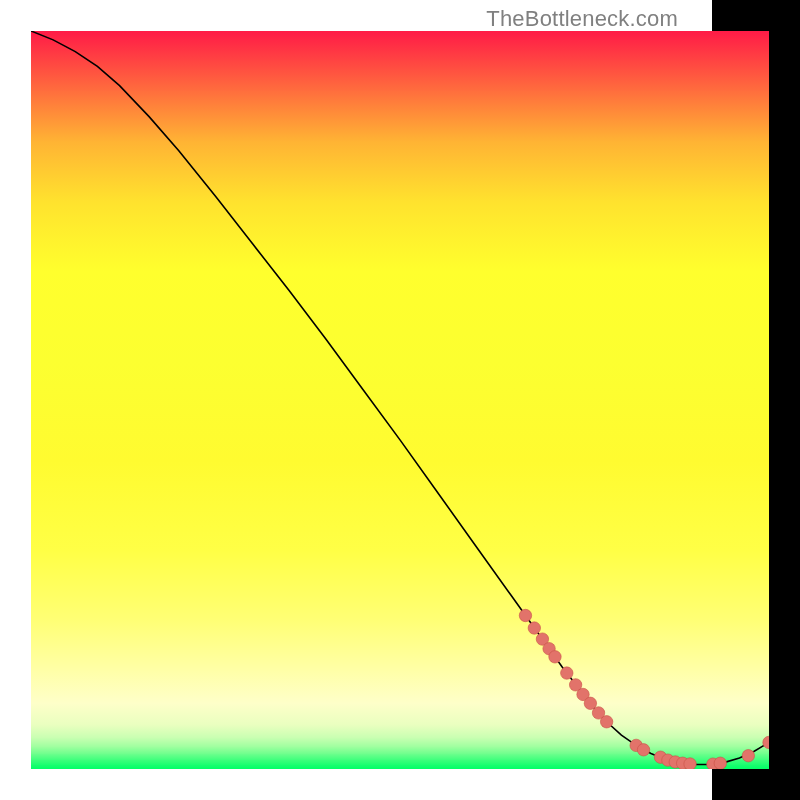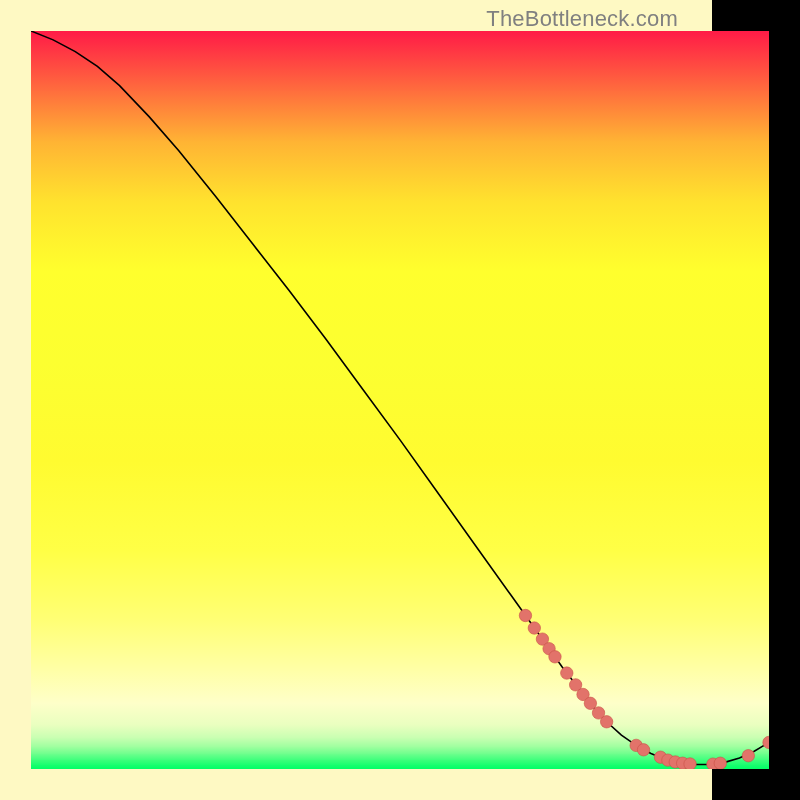--- a/index.html
+++ b/index.html
@@ -8,21 +8,21 @@
     width: 800px;
     height: 800px;
     background: #000;
     overflow: hidden;
     font-family: Arial, Helvetica, sans-serif;
   }
   .stage {
     position: relative;
     width: 712px;
     height: 800px;
-    background: #fef9c3;
+    background: #ffffff;
   }
   .plot-area {
     position: absolute;
     left: 31px;
     top: 31px;
     width: 738px;
     height: 738px;
   }
   .grad-bg {
     position: absolute;

